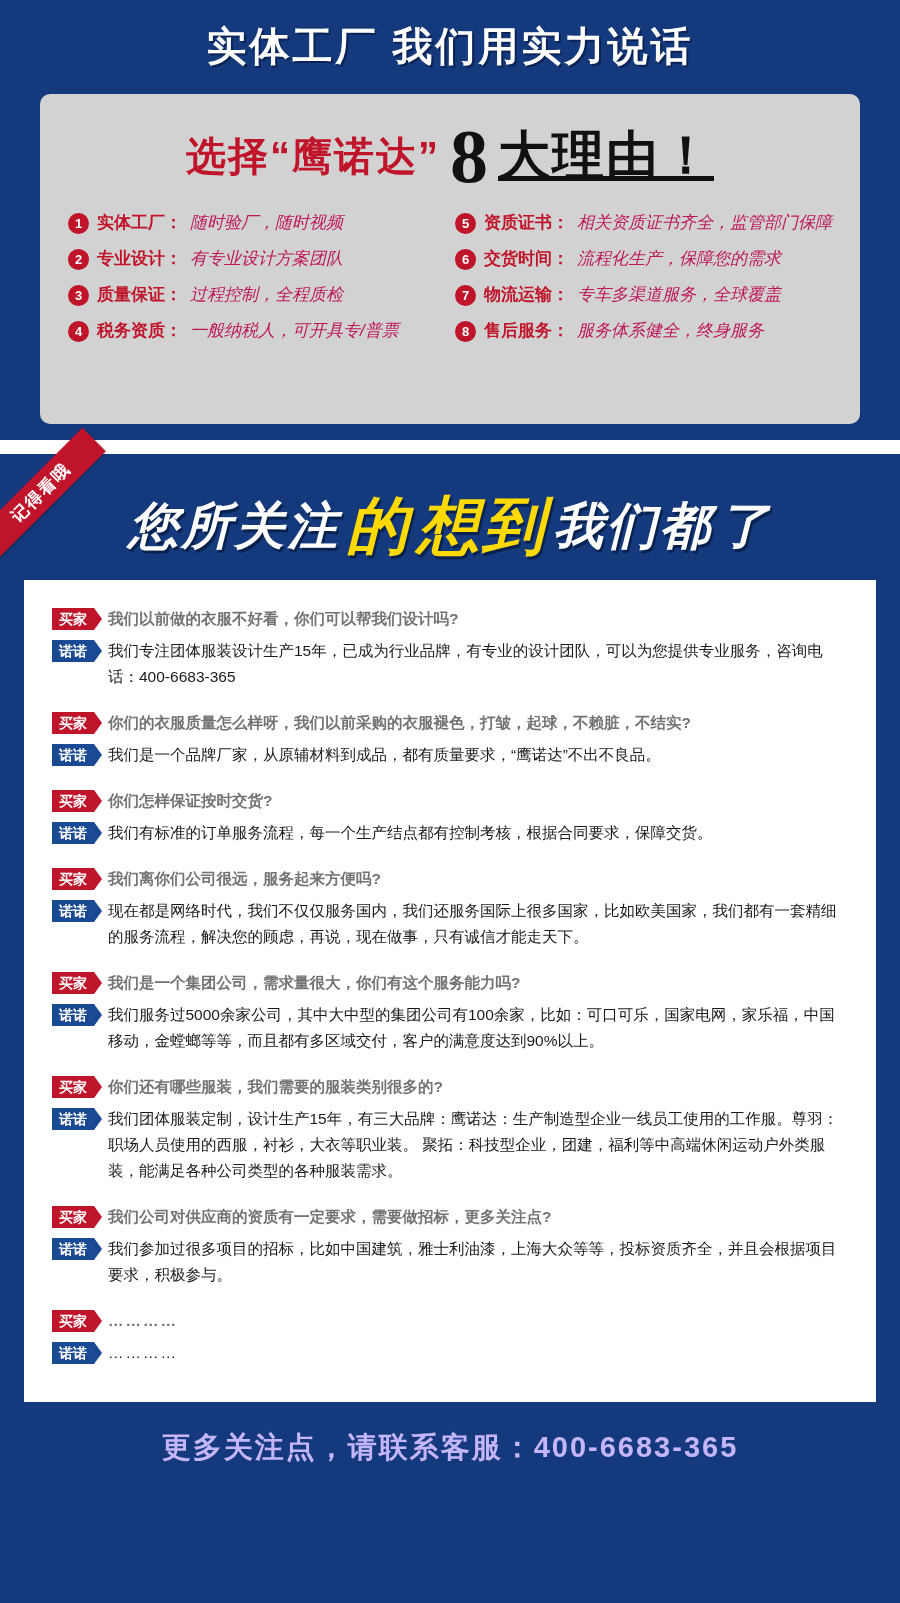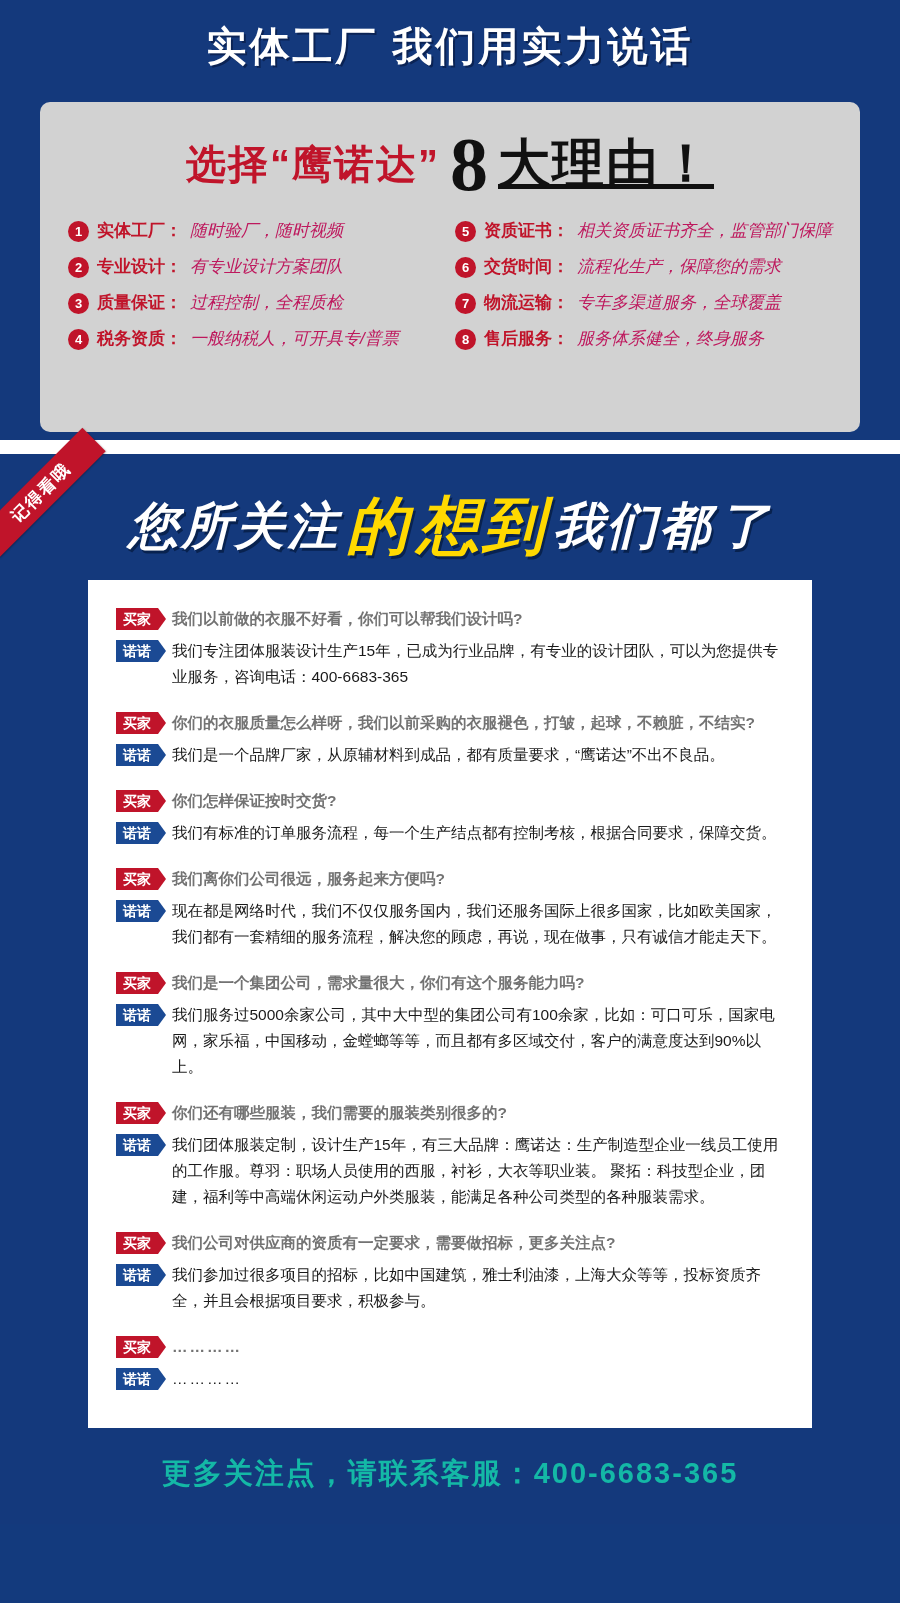--- a/index.html
+++ b/index.html
@@ -29,21 +29,21 @@
     text-align: center;
     color: #ffffff;
     font-size: 40px;
     font-weight: bold;
     letter-spacing: 3px;
     line-height: 56px;
     text-shadow: 2px 2px 0 #0b2354;
     padding-bottom: 8px;
   }
   .gray-card {
-    margin: 20px auto 0 auto;
+    margin: 12px auto 0 auto;
     width: 820px;
     height: 330px;
     background: #d2d2d2;
     border-radius: 10px;
     padding: 22px 28px 10px 28px;
     position: relative;
   }
   .reasons-title {
     display: flex;
     align-items: center;
@@ -146,21 +146,21 @@
     font-weight: bold;
     letter-spacing: 3px;
     text-shadow: 2px 3px 0 #08224f;
   }
   .fh.white { color: #ffffff; }
   .fh.yellow { color: #ffd900; }
   .fh.big { font-size: 62px; }
 
   .white-card {
     margin: 14px auto 0 auto;
-    width: 724px;
+    width: 852px;
     background: #ffffff;
     padding: 26px 28px 30px 28px;
   }
   .qa-block { margin-bottom: 20px; }
   .qa-row {
     display: flex;
     align-items: flex-start;
     gap: 8px;
     margin-bottom: 6px;
   }
@@ -199,21 +199,21 @@
     font-size: 15.5px;
     line-height: 26px;
     padding-left: 6px;
   }
   .dots { letter-spacing: 2px; }
 
   
   .footer {
     width: 900px;
     text-align: center;
-    color: #14b8a6;
+    color: #c4b5fd;
     font-size: 29px;
     font-weight: bold;
     letter-spacing: 2px;
     padding: 26px 0 30px 0;
     background: #14397c;
   }
 </style>
 </head>
 <body>
 

